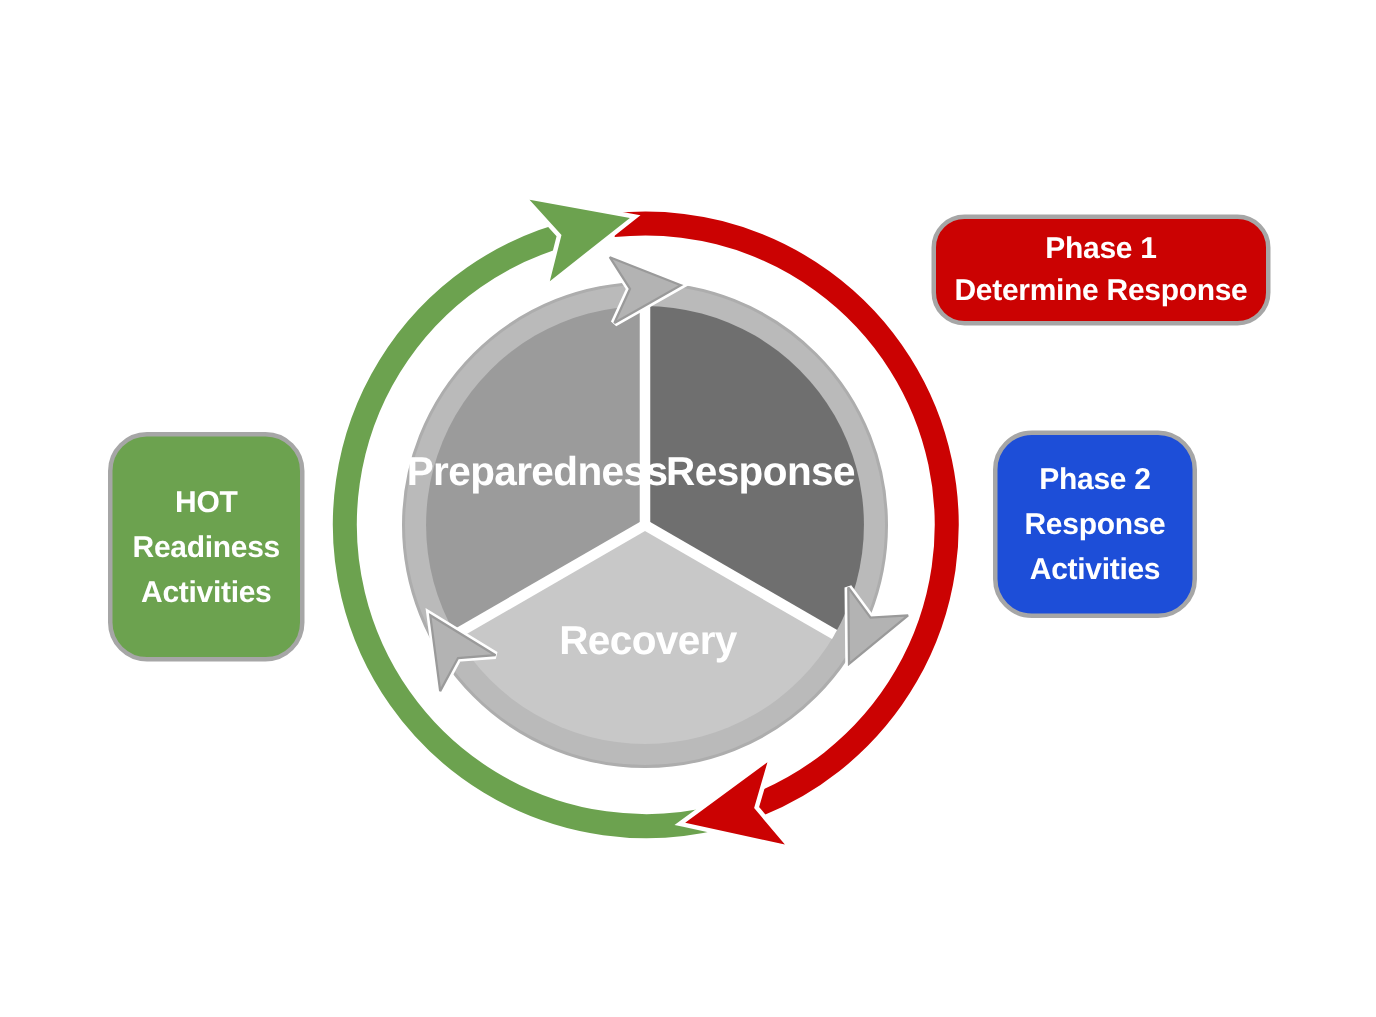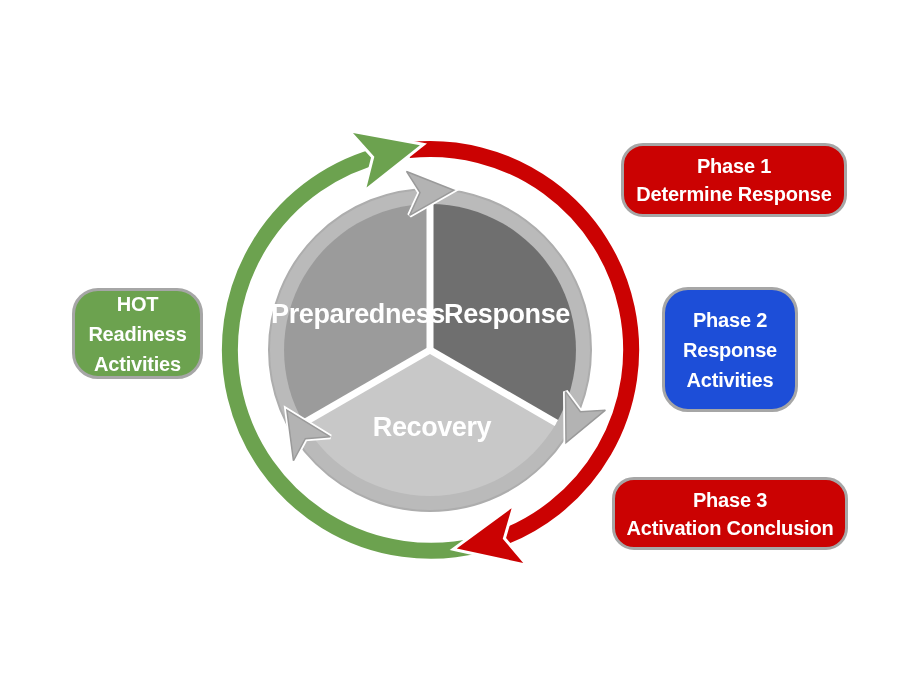--- a/index.html
+++ b/index.html
@@ -13,21 +13,21 @@
     text-anchor:middle;letter-spacing:-0.4px;
   }
 
   .callout{
     position:absolute;box-sizing:border-box;
     border:3px solid #a6a6a6;
     color:#ffffff;font-weight:700;text-align:center;
     white-space:pre-line;letter-spacing:-0.2px;
     display:flex;align-items:center;justify-content:center;
   }
-  .callout.readiness{left:72px;top:288px;width:131px;height:91px;border-radius:26px;font-size:20px;line-height:1.5;}
+  .callout.readiness{left:72px;top:288px;width:131px;height:153px;border-radius:26px;font-size:20px;line-height:1.5;}
   .callout.p1{left:621px;top:143px;width:226px;height:74px;border-radius:22px;font-size:20px;line-height:1.4;}
   .callout.p2{left:662px;top:287px;width:136px;height:125px;border-radius:26px;font-size:20px;line-height:1.5;}
   .callout.p3{left:612px;top:477px;width:236px;height:73px;border-radius:22px;font-size:20px;line-height:1.4;}
 </style>
 </head>
 <body>
 
 <div class="stage">
 
   <svg width="917" height="678" viewBox="0 0 917 678">
@@ -78,15 +78,13 @@
 Readiness
 Activities</div>
 
   <div class="callout p1" style="background-color: rgb(203, 2, 2);">Phase 1
 Determine Response</div>
 
   <div class="callout p2" style="background-color: #1d4ed8;">Phase 2
 Response
 Activities</div>
 
-  <div class="callout p3" style="background-color: rgb(203, 2, 2);">Phase 3
-Activation Conclusion</div>
 </div>
 
 </body></html>

